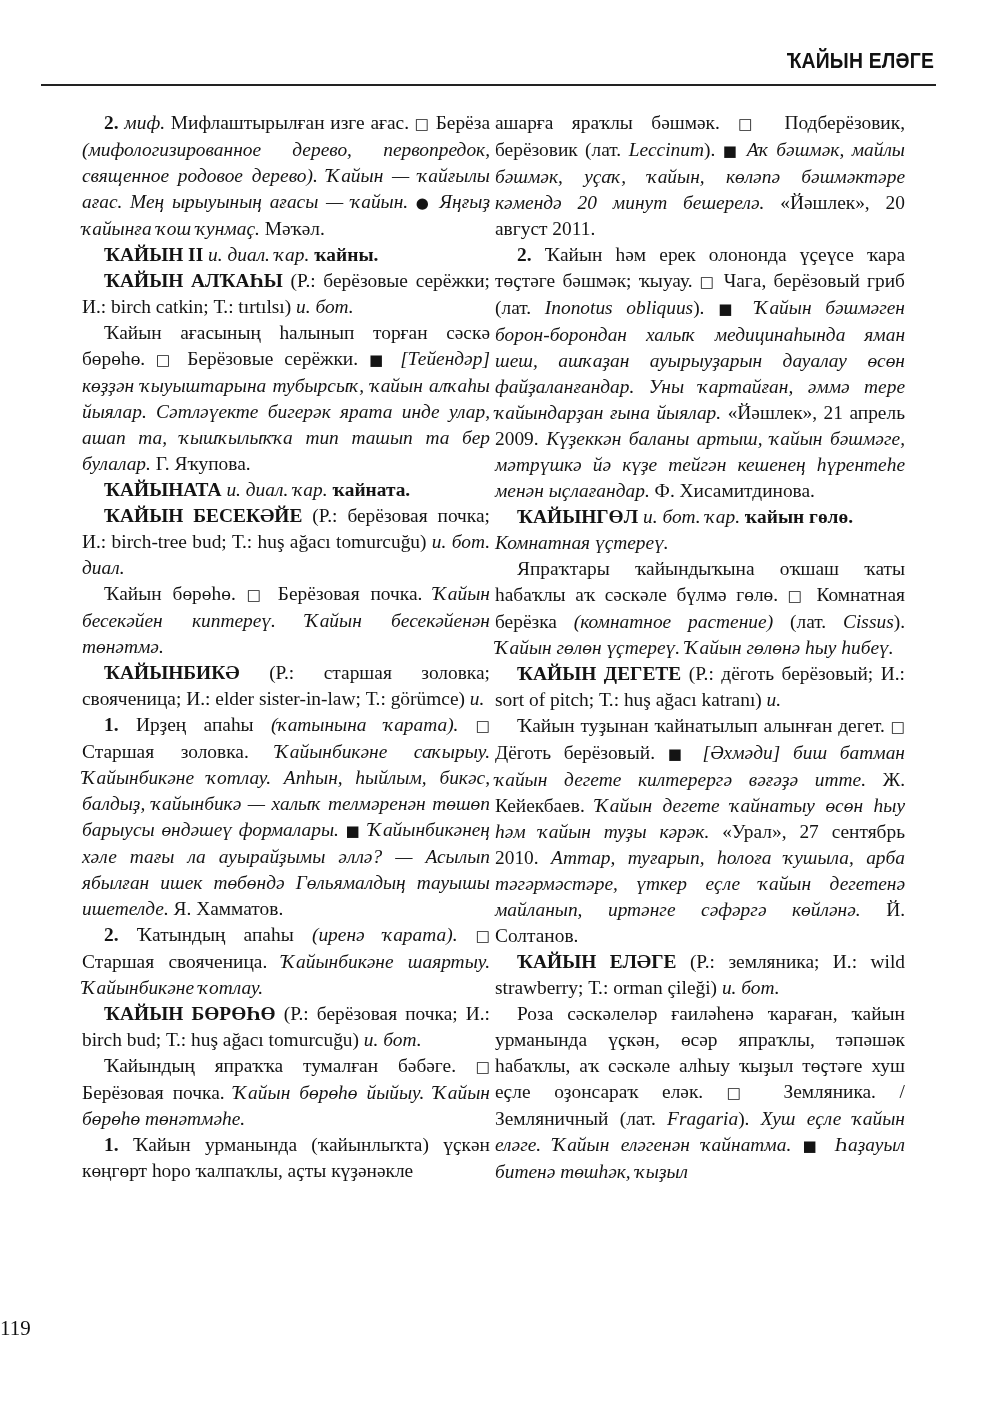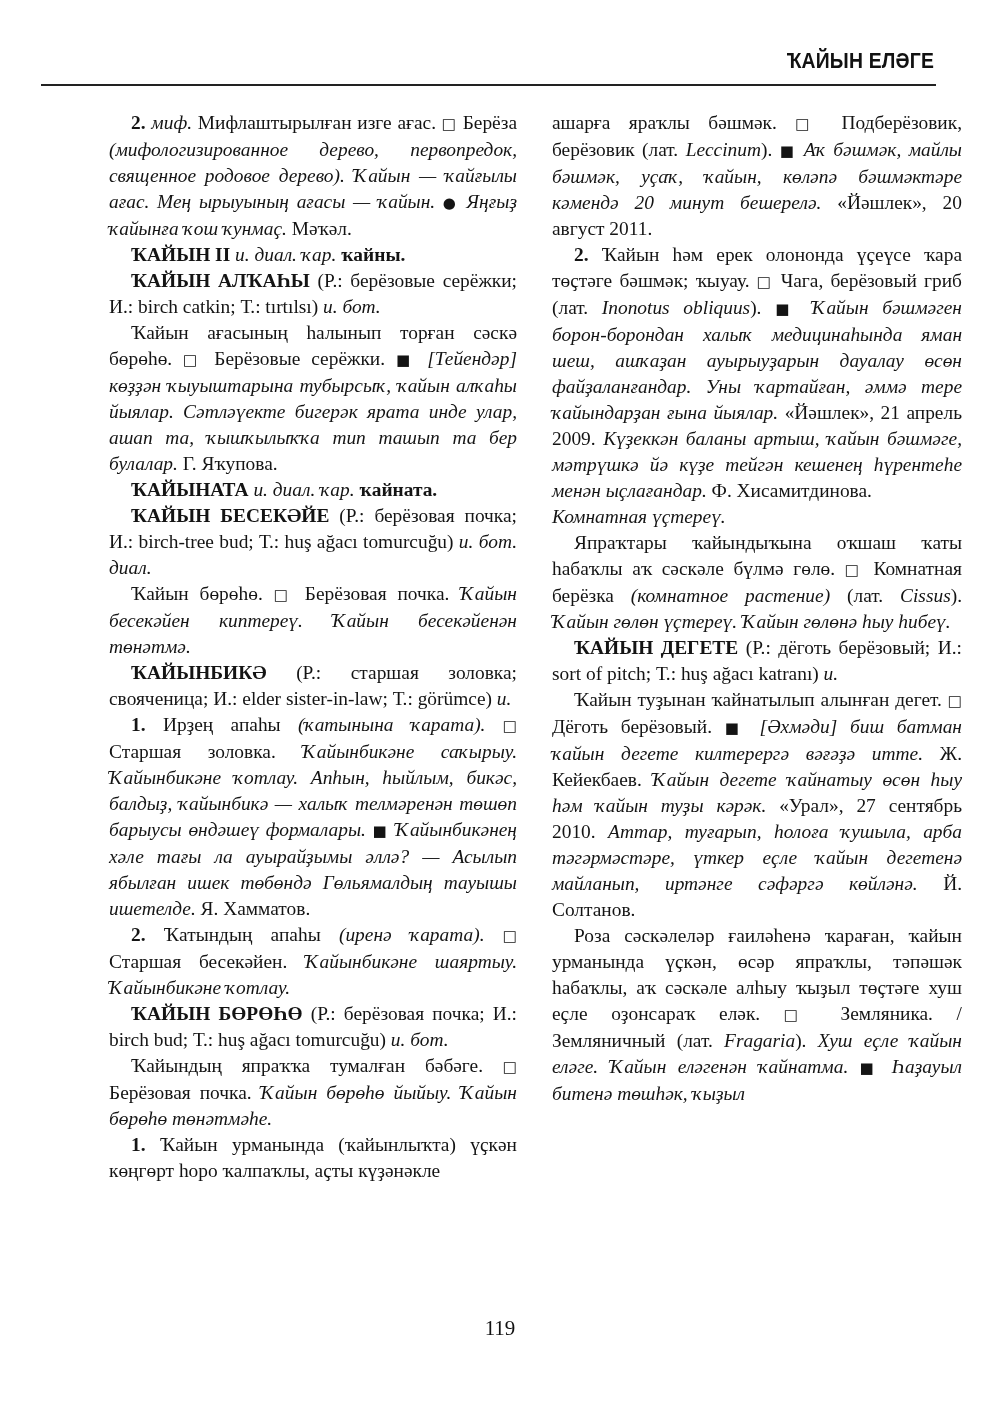--- a/index.html
+++ b/index.html
@@ -14,58 +14,60 @@
     font-weight: bold; font-size: 22px; letter-spacing: 0.2px;
     transform: scaleX(0.88); transform-origin: right center;
     color: #111;
   }
   .head-rule {
     position: absolute; left: 41px; top: 84px; width: 895px; height: 2px; background: #222;
   }
   .col {
     position: absolute; top: 110px;
     font-size: 19.4px; line-height: 26px;
-    text-align: justify; hyphens: manual; margin-left: 27px;
+    text-align: justify; hyphens: manual;
   }
   .col-left { left: 82px; width: 408px; }
-  .col-right { left: 525px; width: 410px; }
+  .col-right { left: 495px; width: 410px; }
   .p { margin: 0; text-indent: 22px; }
   .p.noindent { text-indent: 0; }
   .b { font-weight: bold; }
   i, .it { font-style: italic; }
   .sq { font-family: "DejaVu Sans", sans-serif; font-size: 15px; }
   .page-number {
-    position: absolute; top: 1316px; left: 0; width: 1000px; text-align: center;
+    position: absolute; top: 1316px; left: 0; width: 1000px; 
     font-size: 21px; color: #111;
   }
 </style>
 </head>
 <body>
 
 <div class="running-head">ҠАЙЫН ЕЛӘГЕ</div>
 <div class="head-rule"></div>
 
 <div class="col col-left">
     <p class="p"><span class="b">2. </span><span class="it">миф.</span><span> Мифлаштырылған изге ағас. </span><span class="sq">□</span><span> Берёза </span><span class="it">(мифологизированное дерево, первопредок, священное родовое дерево). Ҡайын — ҡайғылы ағас. Мең ырыуының ағасы — ҡайын.</span><span class="sq"> ● </span><span class="it">Яңғыҙ ҡайынға ҡош ҡунмаҫ.</span><span> Мәҡәл.</span></p>
     <p class="p"><span class="b">ҠАЙЫН II</span><span class="it"> и. диал. ҡар.</span><span class="b"> ҡайны.</span></p>
     <p class="p"><span class="b">ҠАЙЫН АЛҠАҺЫ</span><span> (Р.: берёзовые серёжки; И.: birch catkin; Т.: tırtılsı) </span><span class="it">и. бот.</span></p>
     <p class="p"><span>Ҡайын ағасының һалынып торған сәскә бөрөһө. </span><span class="sq">□</span><span> Берёзовые серёжки. </span><span class="sq">■</span><span class="it"> [Тейендәр] көҙҙән ҡыуыштарына тубырсыҡ, ҡайын алҡаһы йыялар. Сәтләүекте бигерәк ярата инде улар, ашап та, ҡышҡылыҡҡа тип ташып та бер булалар.</span><span> Г. Яҡупова.</span></p>
     <p class="p"><span class="b">ҠАЙЫНАТА</span><span class="it"> и. диал. ҡар.</span><span class="b"> ҡайната.</span></p>
     <p class="p"><span class="b">ҠАЙЫН БЕСЕКӘЙЕ</span><span> (Р.: берёзовая почка; И.: birch-tree bud; Т.: huş ağacı tomurcuğu) </span><span class="it">и. бот. диал.</span></p>
     <p class="p"><span>Ҡайын бөрөһө. </span><span class="sq">□</span><span> Берёзовая почка. </span><span class="it">Ҡайын бесекәйен киптереү. Ҡайын бесекәйенән төнәтмә.</span></p>
     <p class="p"><span class="b">ҠАЙЫНБИКӘ</span><span> (Р.: старшая золовка; свояченица; И.: elder sister-in-law; Т.: görümce) </span><span class="it">и.</span></p>
     <p class="p"><span class="b">1.</span><span> Ирҙең апаһы </span><span class="it">(ҡатынына ҡарата).</span><span> </span><span class="sq">□</span><span> Старшая золовка. </span><span class="it">Ҡайынбикәне саҡырыу. Ҡайынбикәне ҡотлау. Апһын, һыйлым, бикәс, балдыҙ, ҡайынбикә — халыҡ телмәренән төшөп барыусы өндәшеү формалары.</span><span class="sq"> ■ </span><span class="it">Ҡайынбикәнең хәле тағы ла ауырайҙымы әллә? — Асылып ябылған ишек төбөндә Гөльямалдың тауышы ишетелде.</span><span> Я. Хамматов.</span></p>
-    <p class="p"><span class="b">2.</span><span> Ҡатындың апаһы </span><span class="it">(иренә ҡарата).</span><span> </span><span class="sq">□</span><span> Старшая бесекәйен. </span><span class="it">Ҡайынбикәне шаяртыу. Ҡайынбикәне ҡотлау.</span></p>
+    <p class="p"><span class="b">2.</span><span> Ҡатындың апаһы </span><span class="it">(иренә ҡарата).</span><span> </span><span class="sq">□</span><span> Старшая свояченица. </span><span class="it">Ҡайынбикәне шаяртыу. Ҡайынбикәне ҡотлау.</span></p>
     <p class="p"><span class="b">ҠАЙЫН БӨРӨҺӨ</span><span> (Р.: берёзовая почка; И.: birch bud; Т.: huş ağacı tomurcuğu) </span><span class="it">и. бот.</span></p>
     <p class="p"><span>Ҡайындың япраҡҡа тумалған бәбәге. </span><span class="sq">□</span><span> Берёзовая почка. </span><span class="it">Ҡайын бөрөһө йыйыу. Ҡайын бөрөһө төнәтмәһе.</span></p>
     <p class="p"><span class="b">1.</span><span> Ҡайын урманында (ҡайынлыҡта) үҫкән көңгөрт һоро ҡалпаҡлы, аҫты күҙәнәкле</span></p>
   </div>
 <div class="col col-right">
     <p class="p noindent"><span>ашарға яраҡлы бәшмәк. </span><span class="sq">□</span><span> Подберёзовик, берёзовик (лат. </span><span class="it">Leccinum</span><span>). </span><span class="sq">■</span><span class="it"> Аҡ бәшмәк, майлы бәшмәк, уҫаҡ, ҡайын, көләпә бәшмәктәре кәмендә 20 минут бешерелә.</span><span> «Йәшлек», 20 август 2011.</span></p>
     <p class="p"><span class="b">2.</span><span> Ҡайын һәм ерек олононда үҫеүсе ҡара төҫтәге бәшмәк; ҡыуау. </span><span class="sq">□</span><span> Чага, берёзовый гриб (лат. </span><span class="it">Inonotus obliquus</span><span>). </span><span class="sq">■</span><span class="it"> Ҡайын бәшмәген борон-борондан халыҡ медицинаһында яман шеш, ашҡаҙан ауырыуҙарын дауалау өсөн файҙаланғандар. Уны ҡартайған, әммә тере ҡайындарҙан ғына йыялар.</span><span> «Йәшлек», 21 апрель 2009. </span><span class="it">Күҙеккән баланы артыш, ҡайын бәшмәге, мәтрүшкә йә күҙе тейгән кешенең һүрентеһе менән ыҫлағандар.</span><span> Ф. Хисамитдинова.</span></p>
+    <p class="p"><span class="b">ҠАЙЫНГӨЛ</span><span class="it"> и. бот. ҡар.</span><span class="b"> ҡайын гөлө.</span></p>
     <p class="p noindent"><span class="it">Комнатная үҫтереү.</span></p>
     <p class="p"><span>Япраҡтары ҡайындыҡына оҡшаш ҡаты һабаҡлы аҡ сәскәле бүлмә гөлө. </span><span class="sq">□</span><span> Комнатная берёзка </span><span class="it">(комнатное растение)</span><span> (лат. </span><span class="it">Cissus</span><span>). </span><span class="it">Ҡайын гөлөн үҫтереү. Ҡайын гөлөнә һыу һибеү.</span></p>
     <p class="p"><span class="b">ҠАЙЫН ДЕГЕТЕ</span><span> (Р.: дёготь берёзовый; И.: sort of pitch; Т.: huş ağacı katranı) </span><span class="it">и.</span></p>
     <p class="p"><span>Ҡайын туҙынан ҡайнатылып алынған дегет. </span><span class="sq">□</span><span> Дёготь берёзовый. </span><span class="sq">■</span><span class="it"> [Әхмәди] биш батман ҡайын дегете килтерергә вәғәҙә итте.</span><span> Ж. Кейекбаев. </span><span class="it">Ҡайын дегете ҡайнатыу өсөн һыу һәм ҡайын туҙы кәрәк.</span><span> «Урал», 27 сентябрь 2010. </span><span class="it">Аттар, туғарып, һолоға ҡушыла, арба тәгәрмәстәре, үткер еҫле ҡайын дегетенә майланып, иртәнге сәфәргә көйләнә.</span><span> Й. Солтанов.</span></p>
+    <p class="p"><span class="b">ҠАЙЫН ЕЛӘГЕ</span><span> (Р.: земляника; И.: wild strawberry; Т.: orman çileği) </span><span class="it">и. бот.</span></p>
     <p class="p"><span>Роза сәскәлеләр ғаиләһенә ҡараған, ҡайын урманында үҫкән, өсәр япраҡлы, тәпәшәк һабаҡлы, аҡ сәскәле алһыу ҡыҙыл төҫтәге хуш еҫле оҙонсараҡ еләк. </span><span class="sq">□</span><span> Земляника. / Земляничный (лат. </span><span class="it">Fragaria</span><span>). </span><span class="it">Хуш еҫле ҡайын еләге. Ҡайын еләгенән ҡайнатма.</span><span class="sq"> ■ </span><span class="it">Һаҙауыл битенә төшһәк, ҡыҙыл</span></p>
   </div>
 
 <div class="page-number">119</div>
 
 </body></html>

